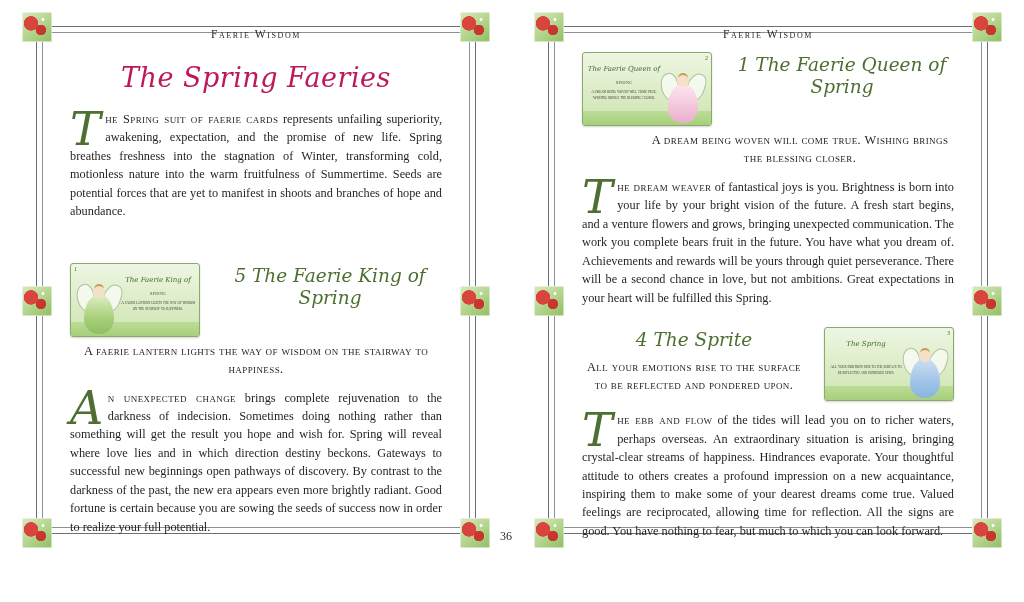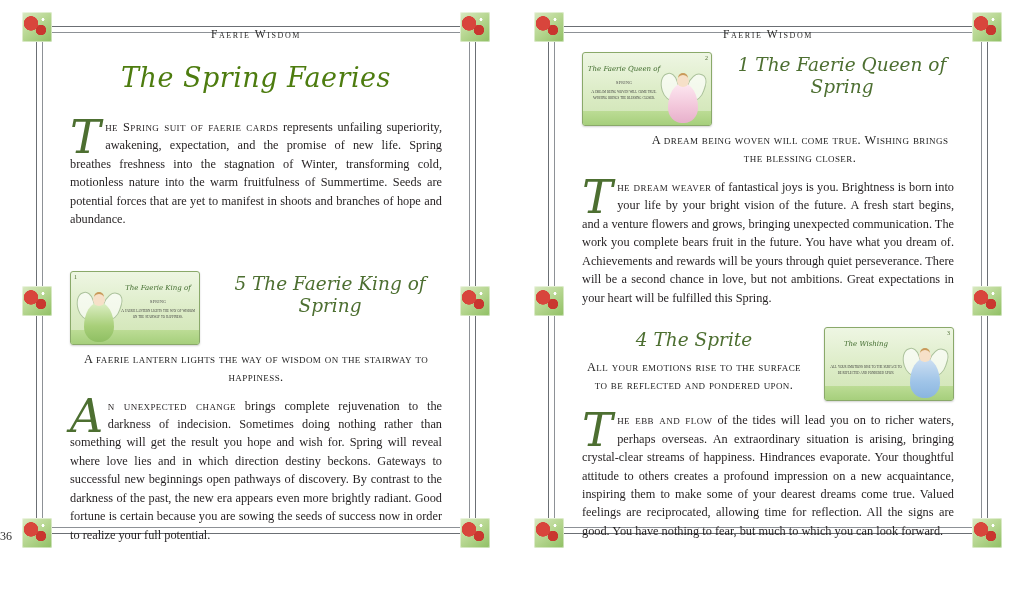--- a/index.html
+++ b/index.html
@@ -75,21 +75,21 @@
     font-variant: small-caps;
     font-size: 11.5px;
     letter-spacing: 1.6px;
     color: #2b2b2b;
   }
   .folio {
     position: absolute;
     bottom: 18px;
     left: 0;
     width: 512px;
-    text-align: left;
+    text-align: right;
     font-size: 12px;
     color: #2b2b2b;
   }
 
   
   .content {
     position: absolute;
     left: 70px;
     top: 52px;
     width: 372px;
@@ -99,22 +99,22 @@
   .script-title {
     font-family: "DejaVu Serif", serif;
     font-style: italic;
     font-weight: 400;
     color: #4b6b2f;
     letter-spacing: 0.5px;
   }
   .title-main {
     font-size: 27px;
     text-align: center;
-    margin: 10px 0 25px 0;
-    color: #4d7c0f;
+    margin: 10px 0 17px 0;
+    color: #be185d;
   }
 
   p.body {
     font-size: 12.3px;
     line-height: 1.5;
     text-align: justify;
     margin: 0 0 8px 0;
     text-indent: 0;
   }
 
@@ -378,21 +378,21 @@
         </div>
         <div class="card">
           <div class="cnum right">3</div>
           <div class="ground"></div>
           <div class="figure">
             <div class="fig-wing l"></div>
             <div class="fig-wing r"></div>
             <div class="fig-body"></div>
             <div class="fig-head"></div>
           </div>
-          <div class="ctitle">The Wishing</div>
+          <div class="ctitle">The Spring</div>
           <div class="ctext">All your emotions rise to the surface to be reflected and pondered upon.</div>
         </div>
       </div>
 
       <div class="dropcap-para clearfix">
         <span class="dropcap script-title">T</span>
         <p class="body"><span class="smallcaps">he ebb and flow</span><span> of the tides will lead you on to richer waters, perhaps overseas. An extraordinary situation is arising, bringing crystal-clear streams of happiness. Hindrances evaporate. Your thoughtful attitude to others creates a profound impression on a new acquaintance, inspiring them to make some of your dearest dreams come true. Valued feelings are reciprocated, allowing time for reflection. All the signs are good. You have nothing to fear, but much to which you can look forward.</span></p>
       </div>
 
     </div>

